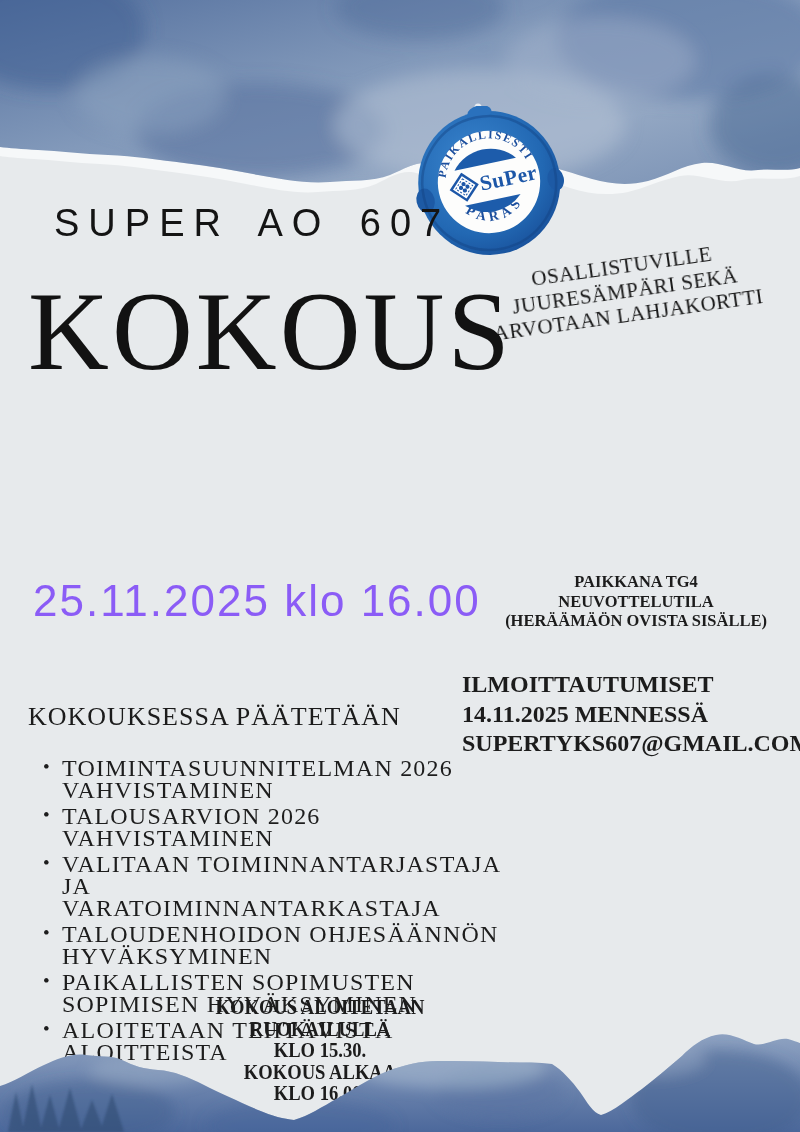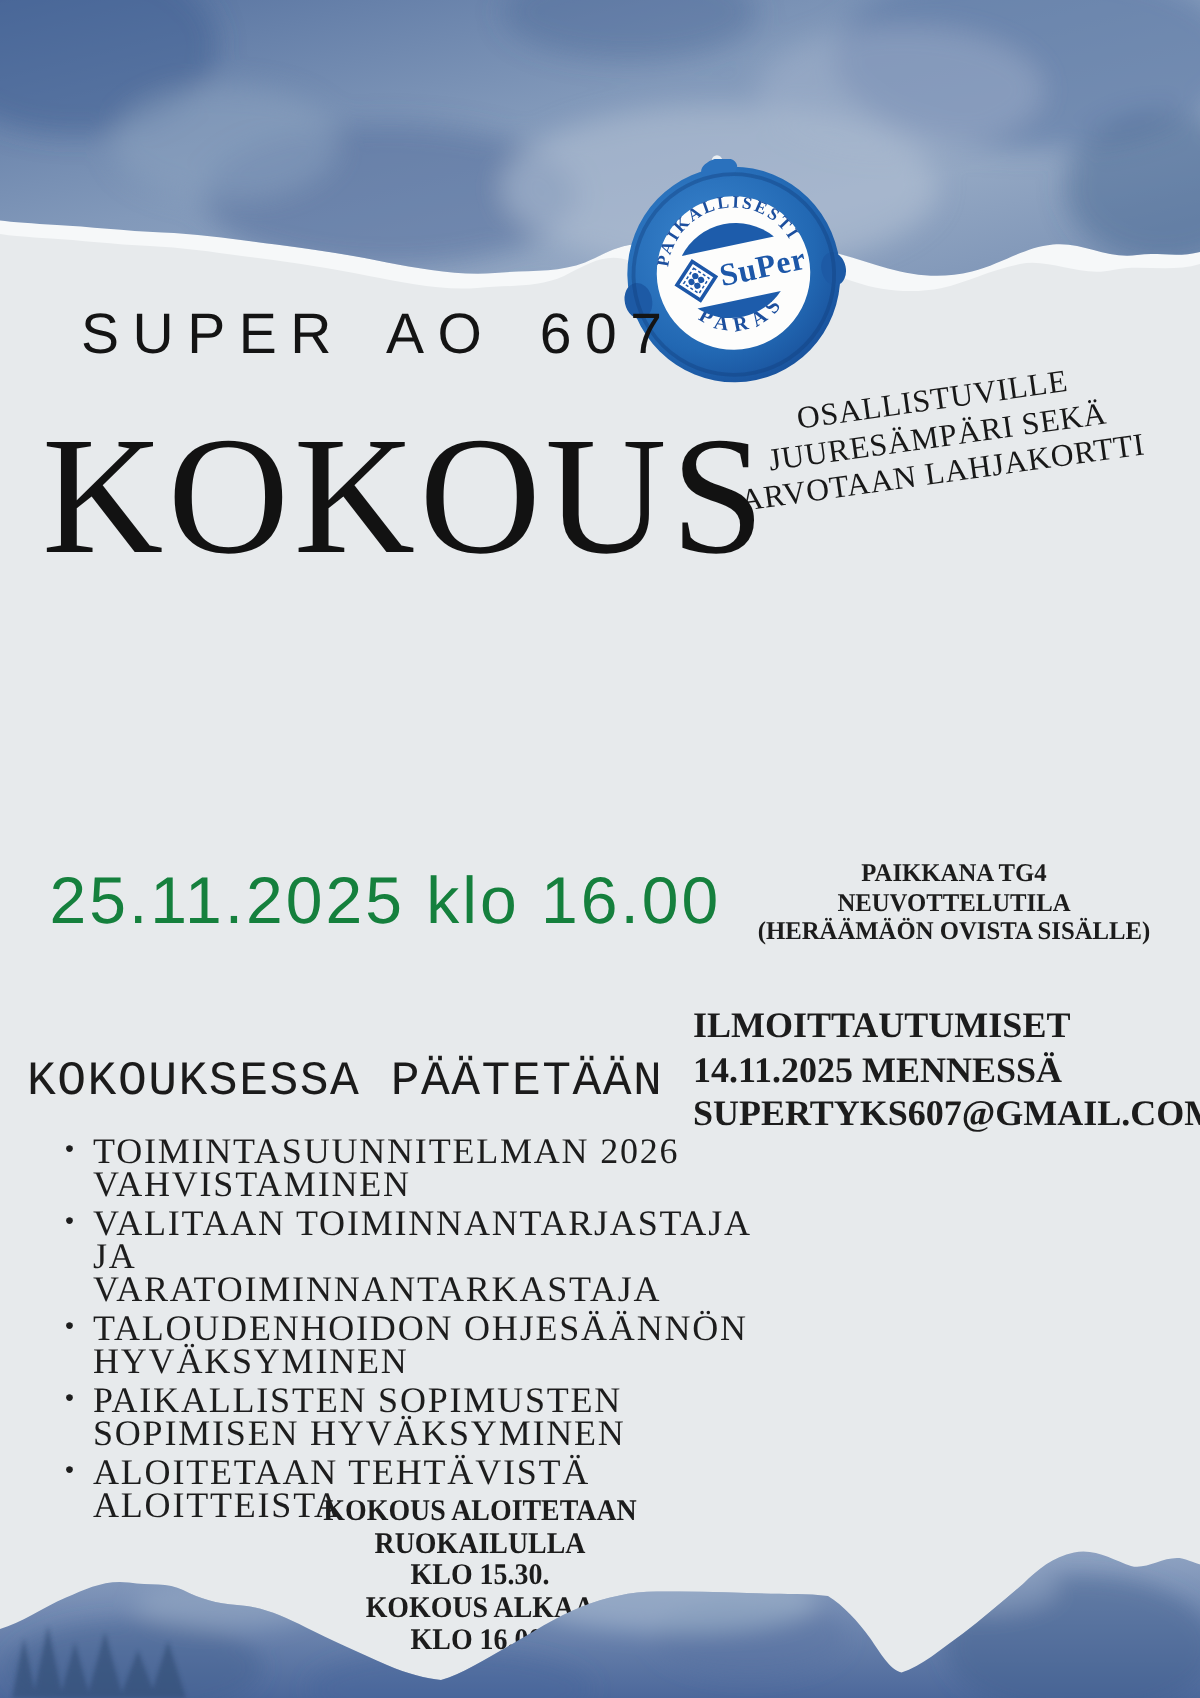--- a/index.html
+++ b/index.html
@@ -43,42 +43,41 @@
     letter-spacing:3px;
     font-weight:500;
     color:#121212;
   }
   .datetime{
     left:33px;top:576px;
     font-family:"Liberation Sans",sans-serif;
     font-weight:300;
     font-size:44px;
     letter-spacing:2px;
-    color:#15803d;
+    color:#8b5cf6;
   }
   .location{
     left:480px;top:572px;width:312px;
     text-align:center;
     font-weight:700;
     font-size:17px;
     line-height:19.5px;
     transform:scaleX(.97);
   }
   .registration{
     left:462px;top:670px;width:330px;
     font-weight:700;
     font-size:24px;
     line-height:29.5px;
   }
   .agenda-heading{
-    left:18px;top:702px;
-    font-size:32px;
+    left:28px;top:702px;
+    font-size:26px;
     letter-spacing:1px;
     color:#1b1b1b;
-    font-family:Liberation Mono, monospace;
   }
   .agenda-list{
     left:36px;top:757px;width:486px;
     margin:0;padding:0;
     list-style:none;
     font-size:24px;
     line-height:22px;
     letter-spacing:1.2px;
     color:#1d1d1d;
   }
@@ -196,20 +195,21 @@
 (HERÄÄMÄÖN OVISTA SISÄLLE)</div>
 
   <div class="abs serif-block registration">ILMOITTAUTUMISET
 14.11.2025 MENNESSÄ
 SUPERTYKS607@GMAIL.COM</div>
 
   <div class="abs serif-block agenda-heading">KOKOUKSESSA PÄÄTETÄÄN</div>
   <ul class="abs agenda-list">
     <li>TOIMINTASUUNNITELMAN 2026
 VAHVISTAMINEN</li>
+    <li>TALOUSARVION 2026 VAHVISTAMINEN</li>
     <li>VALITAAN TOIMINNANTARJASTAJA JA
 VARATOIMINNANTARKASTAJA</li>
     <li>TALOUDENHOIDON OHJESÄÄNNÖN
 HYVÄKSYMINEN</li>
     <li>PAIKALLISTEN SOPIMUSTEN
 SOPIMISEN HYVÄKSYMINEN</li>
     <li>ALOITETAAN TEHTÄVISTÄ ALOITTEISTA</li>
   </ul>
 
   <div class="abs serif-block schedule">KOKOUS ALOITETAAN

